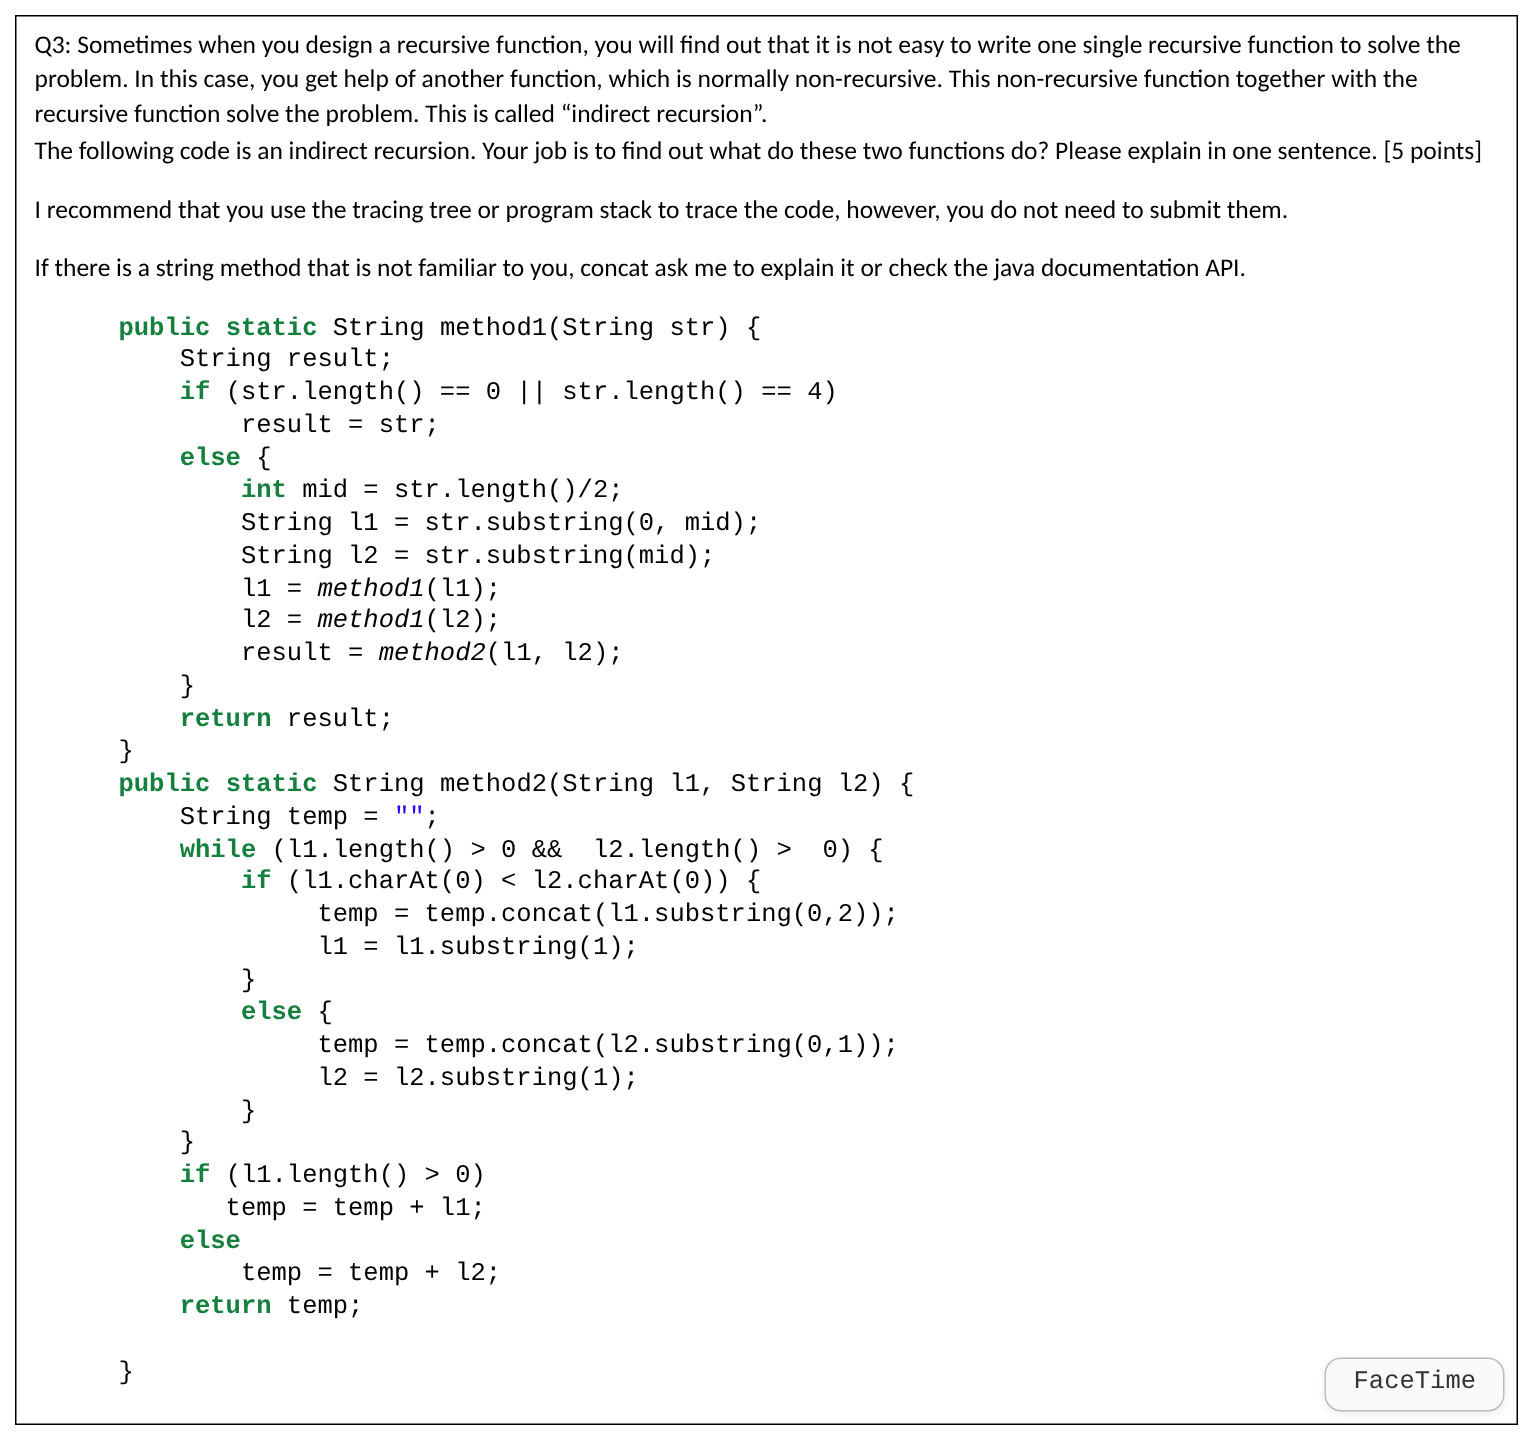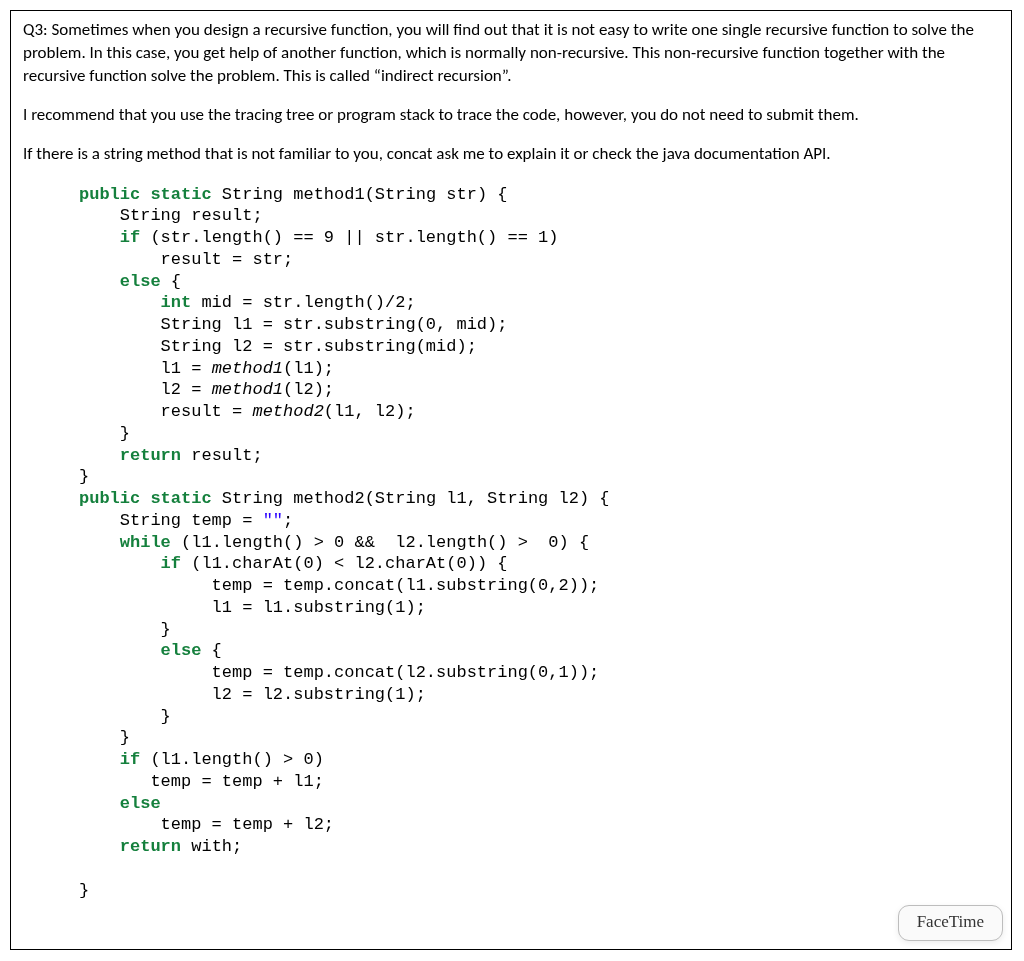--- a/index.html
+++ b/index.html
@@ -39,39 +39,40 @@
       position: absolute;
       right: 8px;
       bottom: 8px;
       border: 1px solid #bdbdbd;
       border-radius: 11px;
       padding: 5px 18px 6px 18px;
       font-size: 17px;
       background: #fafafa;
       box-shadow: 0 2px 6px rgba(0,0,0,0.08);
       color: #333;
-      font-family: Liberation Serif, serif;
+      font-family: Liberation Mono, monospace;
     }
   </style>
 </head>
 <body>
 
 <div class="page-box">
 
   <div class="question-text">
     <p>Q3: Sometimes when you design a recursive function, you will find out that it is not easy to write one single recursive function to solve the problem. In this case, you get help of another function, which is normally non-recursive. This non-recursive function together with the recursive function solve the problem. This is called “indirect recursion”.</p>
+    <p>The following code is an indirect recursion. Your job is to find out what do these two functions do? Please explain in one sentence. [5 points]</p>
     <div class="gap"></div>
     <p>I recommend that you use the tracing tree or program stack to trace the code, however, you do not need to submit them.</p>
     <div class="gap"></div>
     <p>If there is a string method that is not familiar to you, concat ask me to explain it or check the java documentation API.</p>
   </div>
 
   <pre class="code"><span class="kw">public</span> <span class="kw">static</span><span> String method1(String str) {</span>
 <span>    String result;</span>
-<span class="kw">    if</span><span> (str.length() == 9 || str.length() == 1)</span>
+<span class="kw">    if</span><span> (str.length() == 0 || str.length() == 4)</span>
 <span>        result = str;</span>
 <span class="kw">    else</span><span> {</span>
 <span class="kw">        int</span><span> mid = str.length()/2;</span>
 <span>        String l1 = str.substring(0, mid);</span>
 <span>        String l2 = str.substring(mid);</span>
 <span>        l1 = </span><span class="em">method1</span><span>(l1);</span>
 <span>        l2 = </span><span class="em">method1</span><span>(l2);</span>
 <span>        result = </span><span class="em">method2</span><span>(l1, l2);</span>
 <span>    }</span>
 <span class="kw">    return</span><span> result;</span>
@@ -85,20 +86,20 @@
 <span>        }</span>
 <span class="kw">        else</span><span> {</span>
 <span>             temp = temp.concat(l2.substring(0,1));</span>
 <span>             l2 = l2.substring(1);</span>
 <span>        }</span>
 <span>    }</span>
 <span class="kw">    if</span><span> (l1.length() &gt; 0)</span>
 <span>       temp = temp + l1;</span>
 <span class="kw">    else</span><span></span>
 <span>        temp = temp + l2;</span>
-<span class="kw">    return</span><span> with;</span>
+<span class="kw">    return</span><span> temp;</span>
 
 <span>}</span></pre>
 
   <div class="facetime">
     <span>FaceTime</span>
   </div>
 </div>
 
 </body></html>

